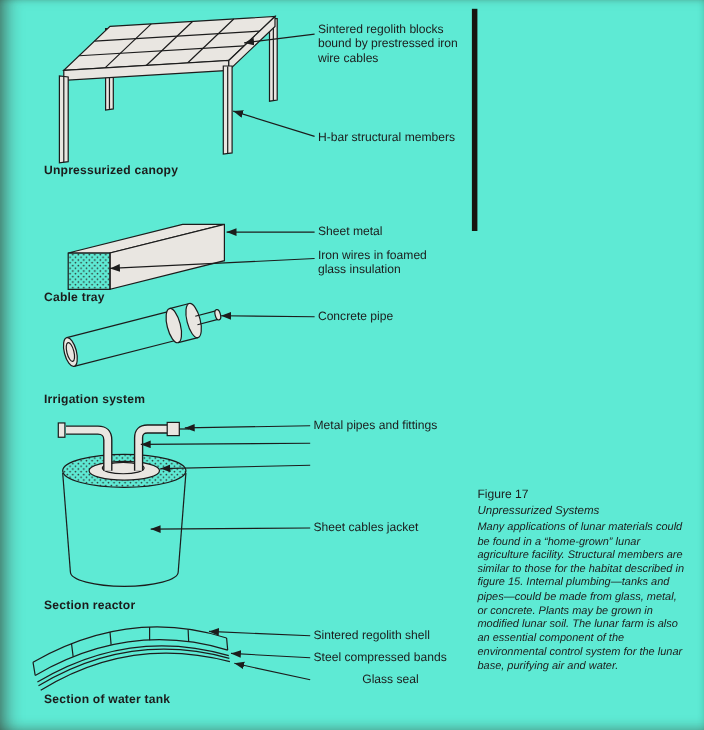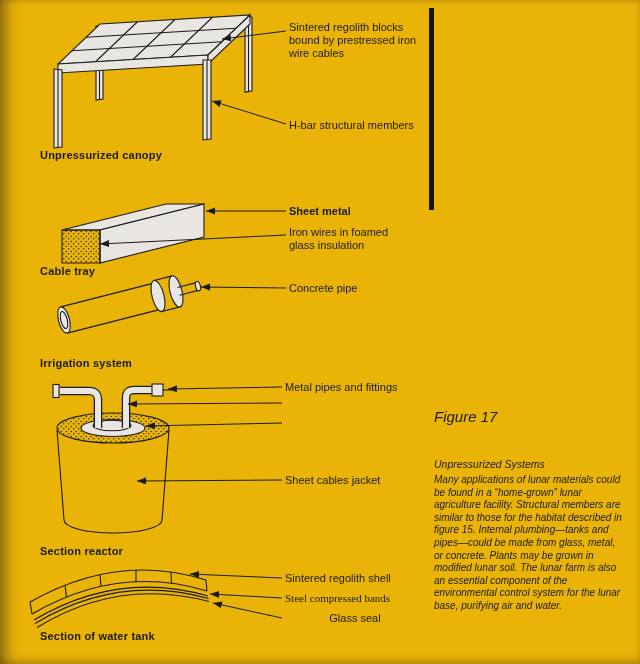--- a/index.html
+++ b/index.html
@@ -1,30 +1,30 @@
 <!DOCTYPE html>
 <html><head>
 <meta charset="utf-8">
 <style>
   * { margin:0; padding:0; box-sizing:border-box; }
   html,body { width:640px; height:664px; }
   body { font-family:"Liberation Sans", sans-serif; }
   .page {
     position:relative; width:640px; height:664px;
-    background:#eab308; color:#1c1c1c; overflow:hidden;
+    background:#5eead4; color:#1c1c1c; overflow:hidden;
     box-shadow: inset 14px 0 16px -10px rgba(50,40,30,.65),
                 inset 0 -10px 12px -9px rgba(50,40,30,.35),
                 inset -4px 0 8px -6px rgba(50,40,30,.25),
                 inset 0 4px 6px -5px rgba(50,40,30,.25);
   }
   svg.illustrations { position:absolute; left:0; top:0; }
   .lbl { position:absolute; font-size:11px; line-height:13px; color:#1c1c1c; }
   .cap { position:absolute; font-size:11px; font-weight:bold; letter-spacing:.2px; }
   .divider { position:absolute; left:429px; top:8px; width:5px; height:202px; background:#17150f; }
-  .fig-num  { position:absolute; left:434px; top:408px; font-size:15px; font-style:italic; }
+  .fig-num  { position:absolute; left:434px; top:444px; font-size:11px; }
   .fig-title{ position:absolute; left:434px; top:458px; font-size:10.5px; font-style:italic; }
   .fig-text { position:absolute; left:434px; top:474px; width:192px;
               font-size:10px; line-height:12.6px; font-style:italic; }
 </style>
 </head>
 <body>
 
 <div class="page">
 
   <svg class="illustrations" width="640" height="664" viewBox="0 0 640 664">
@@ -130,30 +130,30 @@
       <path marker-end="url(#arrow)" d="M282,480 L137,481"></path>
       <path marker-end="url(#arrow)" d="M282,578 L190,574"></path>
       <path marker-end="url(#arrow)" d="M282,598 L210,594"></path>
       <path marker-end="url(#arrow)" d="M282,618 L213,603"></path>
     </g>
   </svg>
 
   <div class="lbl" style="left:289px; top:21px; width:136px;">Sintered regolith blocks bound by prestressed iron wire cables</div>
   <div class="lbl" style="left:289px; top:119px; width:170px;">H-bar structural members</div>
 
-  <div class="lbl" style="left:289px; top:205px; width:140px;font-weight:bold;">Sheet metal</div>
+  <div class="lbl" style="left:289px; top:205px; width:140px;">Sheet metal</div>
   <div class="lbl" style="left:289px; top:226px; width:112px;">Iron wires in foamed glass insulation</div>
 
   <div class="lbl" style="left:289px; top:282px; width:140px;">Concrete pipe</div>
 
   <div class="lbl" style="left:285px; top:381px; width:160px;">Metal pipes and fittings</div>
   <div class="lbl" style="left:285px; top:474px; width:160px;">Sheet cables jacket</div>
 
   <div class="lbl" style="left:285px; top:572px; width:170px;">Sintered regolith shell</div>
-  <div class="lbl" style="left:285px; top:592px; width:180px;font-family:Liberation Serif, serif;">Steel compressed bands</div>
+  <div class="lbl" style="left:285px; top:592px; width:180px;">Steel compressed bands</div>
   <div class="lbl" style="left:285px; top:612px; width:140px;text-align:center;">Glass seal</div>
 
   <div class="cap" style="left:40px; top:149px;">Unpressurized canopy</div>
   <div class="cap" style="left:40px; top:265px;">Cable tray</div>
   <div class="cap" style="left:40px; top:357px;">Irrigation system</div>
   <div class="cap" style="left:40px; top:545px;">Section reactor</div>
   <div class="cap" style="left:40px; top:630px;">Section of water tank</div>
 
   <div class="divider"></div>
   <div class="fig-num">Figure 17</div>

